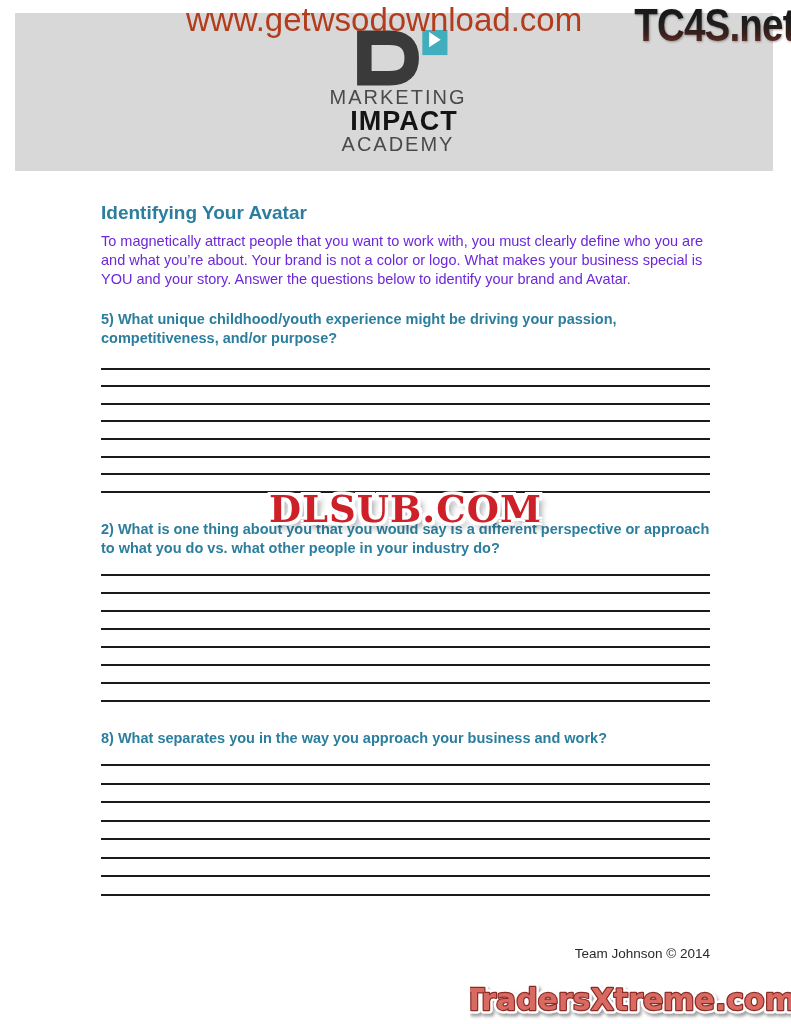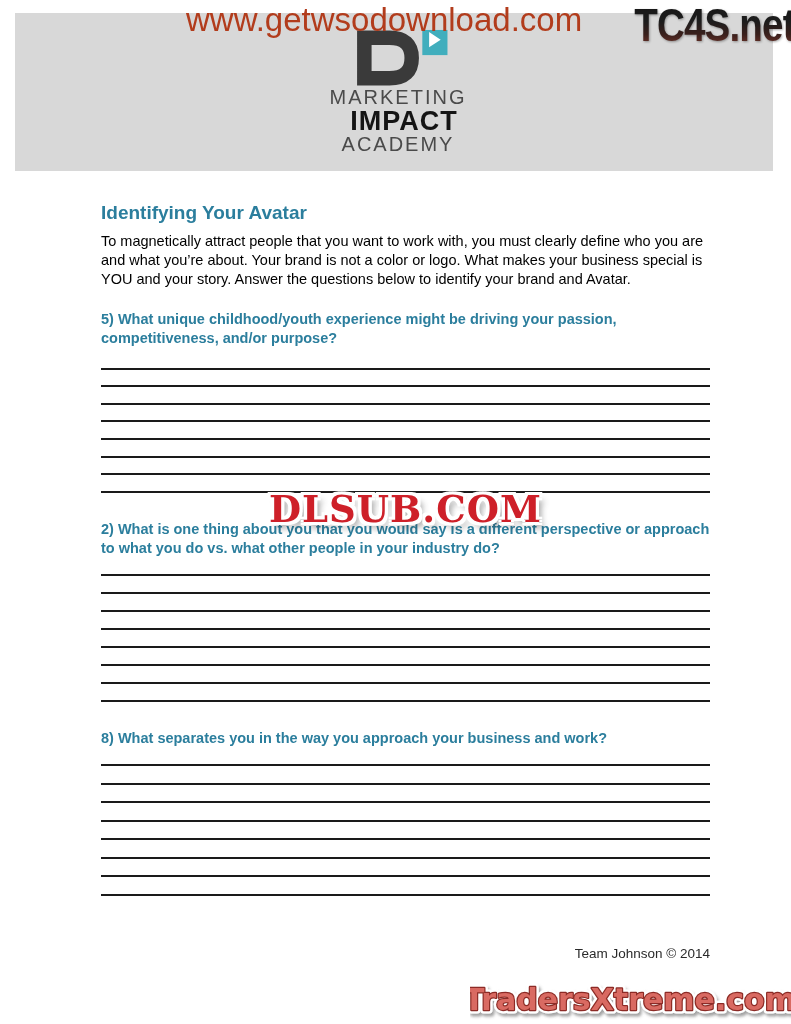--- a/index.html
+++ b/index.html
@@ -57,21 +57,21 @@
     stroke-width:2.4; paint-order:stroke; stroke-linejoin:round;
     font-family:"DejaVu Sans", sans-serif; font-weight:bold; font-size:30px; }
 
   
   .content { position:absolute; top:202px; left:101px; width:609px; }
   .title {
     margin:0; font-size:19px; line-height:22px; font-weight:bold;
     color:var(--accent-teal,#2b7e9d);
   }
   .intro {
-    margin:8px 0 0; font-size:14.5px; line-height:19px; color:#000000;
+    margin:8px 0 0; font-size:14.5px; line-height:19px; color:#6d28d9;
     white-space:pre-line;
   }
   .question {
     margin:21px 0 0; font-size:14.5px; line-height:19px; font-weight:bold;
     color:var(--accent-teal,#2b7e9d);
   }
   .q2, .q3 { margin-top:27px; }
   .lines { margin-top:4px; }
   .lines-2, .lines-3 { margin-top:0; }
   .wline { box-sizing:border-box; height:17.6px; border-bottom:2px solid #1a1a1a; }

